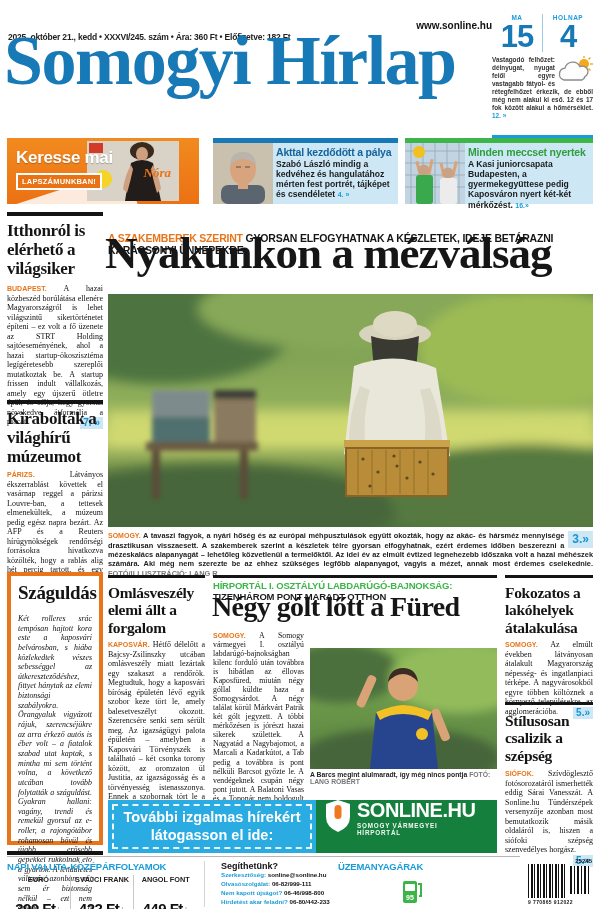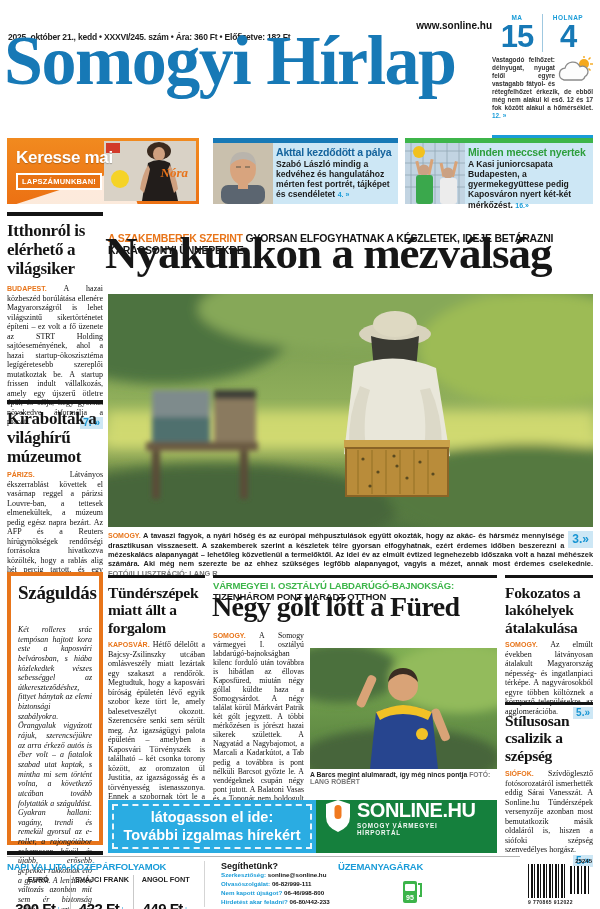--- a/index.html
+++ b/index.html
@@ -27,21 +27,21 @@
   .weather .txt svg { float:right; margin:0 0 1px 2px; }
   .weather .wref { color:#1a9cd8; }
   .weather .bluebar { position:absolute; left:0; bottom:-4px; width:100%; height:4px; background:#1a9cd8; }
 
   
   .promo { left:7px; top:138px; width:192px; height:66px; background:linear-gradient(180deg,#f18a1f,#ec7113); overflow:hidden; }
   .promo .txt { position:absolute; left:9px; top:10px; }
   .promo .l1 { color:#fff; font-weight:bold; font-size:17px; letter-spacing:-0.3px; text-shadow:0 1px 1px rgba(0,0,0,.25); }
   .promo .badge { display:inline-block; margin-top:5px; border:2px solid #fff; background:#e87214; color:#fff; font-weight:bold; font-size:7.5px; padding:2px 4px; letter-spacing:0.2px; }
   .promo .stripe { position:absolute; left:-30px; bottom:-34px; width:160px; height:46px; background:rgba(255,255,255,.85); transform:rotate(-18deg); border-radius:6px; }
-  .promo .mag { position:absolute; right:3px; top:3px; width:92px; height:43px;text-decoration:underline; }
+  .promo .mag { position:absolute; right:20px; top:3px; width:92px; height:43px;text-decoration:underline; }
   .promo .magtitle { position:absolute; right:8px; bottom:3px; color:#e8731a; font-weight:bold; font-style:italic; font-size:13px; font-family:"Liberation Serif",serif; }
 
   .teaser { top:138px; height:66px; background:#cde7f5; }
   .t2 { left:213px; width:185px; }
   .t3 { left:405px; width:188px; }
   .teaser .bar { position:absolute; left:0; top:0; width:100%; height:5px; }
   .teaser .photo { position:absolute; left:0; top:5px; width:60px; height:61px; }
   .teaser .body { position:absolute; left:63px; top:8px; right:4px; }
   .teaser h3 { font-size:10.5px; letter-spacing:-0.2px; }
   .teaser p { font-size:8.6px; line-height:1.18; color:#1c1c1c; font-weight:bold; margin-top:1px; }
@@ -54,21 +54,21 @@
   .rule3 { background:#141414; height:3px; }
 
   
   .lc { width:96px; left:7px; }
   .lc-title { font-size:17px; line-height:1.12; font-weight:bold; color:#141414; letter-spacing:-0.3px; }
   .smallbody { font-size:8px; line-height:1.19; text-align:justify; font-family:"Liberation Serif", serif; color:#111; }
   .lead { color:#e8751a; font-weight:bold; font-family:"Liberation Sans",sans-serif; font-size:7px; }
   .pref { float:right; background:#cde7f5; color:#1795d3; font-weight:bold; font-size:10px; padding:0 3px; margin-left:3px; font-family:"Liberation Sans",sans-serif; }
 
   .opinion { border:4px solid #e8751a; padding:6px 7px; background:#fff; }
-  .opinion h2 { font-family:"Liberation Serif",serif; font-size:19px; font-weight:bold; color:#141414; margin-bottom:21px; letter-spacing:-0.3px; }
+  .opinion h2 { font-family:"Liberation Serif",serif; font-size:19px; font-weight:bold; color:#141414; margin-bottom:10px; letter-spacing:-0.3px; }
   .opinion .ob { font-size:7.9px; line-height:1.22; font-style:italic; font-family:"Liberation Serif",serif; text-align:justify; color:#111; }
 
   
   .kicker { left:108px; top:232px; width:490px; font-size:10.5px; font-weight:bold; letter-spacing:-0.2px; }
   .kicker .hi { color:#e8751a; }
   .kicker .rest { color:#141414; }
   .headline { left:105px; top:229px; width:492px; font-size:45px; font-weight:bold; color:#161616; letter-spacing:-1px; line-height:1.1; }
   .leadphoto { left:108px; top:294px; width:485px; height:233px; }
   .leadcap { left:108px; top:531px; width:485px; font-size:7.4px; font-weight:bold; line-height:1.25; text-align:justify; color:#222; }
   .credit { color:#777; }
@@ -333,28 +333,28 @@
     <span class="bigref">3.»</span>
     <span class="lead">SOMOGY.</span>
     <span>A tavaszi fagyok, a nyári hőség és az európai méhpusztulások együtt okozták, hogy az akác- és hársméz mennyisége drasztikusan visszaesett. A szakemberek szerint a készletek télre gyorsan elfogyhatnak, ezért érdemes időben beszerezni a mézeskalács alapanyagát – lehetőleg közvetlenül a termelőktől. Az idei év az elmúlt évtized legnehezebb időszaka volt a hazai méhészek számára. Aki még nem szerezte be az ehhez szükséges legfőbb alapanyagot, vagyis a mézet, annak most érdemes cselekednie.</span>
     <span class="credit">FOTÓ/ILLUSZTRÁCIÓ: LANG R.</span>
   </div>
 
   <div class="abs rule3" style="left:108px; top:575px; width:97px;"></div>
   <div class="abs rule3" style="left:213px; top:575px; width:284px;"></div>
   <div class="abs rule3" style="left:505px; top:575px; width:88px;"></div>
 
-  <div class="abs col-title" style="left:108px; top:584px; width:97px;">Tündérszépek miatt állt a forgalom</div>
+  <div class="abs col-title" style="left:108px; top:584px; width:97px;">Omlásveszély elemi állt a forgalom</div>
   <div class="abs smallbody" style="left:108px; top:640px; width:97px;">
     <span class="lead">KAPOSVÁR.</span>
     <span>Hétfő délelőtt a Bajcsy-Zsilinszky utcában omlásveszély miatt lezártak egy szakaszt a rendőrök. Megtudtuk, hogy a kaposvári bíróság épületén lévő egyik szobor keze tört le, amely balesetveszélyt okozott. Szerencsére senki sem sérült meg. Az igazságügyi palota épületén – amelyben a Kaposvári Törvényszék is található – két csonka torony között, az oromzaton ül Justitia, az igazságosság és a törvényesség istenasszonya. Ennek a szobornak tört le a keze. A kivonuló tűzoltók a szobor másik kezében lévő kardot eltávolították, hogy megakadályozzák a későbbi balesetet.</span>
   </div>
 
   <div class="abs sp-kicker" style="left:213px; top:580px; width:284px;">
-    <span class="hi">VÁRMEGYEI I. OSZTÁLYÚ LABDARÚGÓ-BAJNOKSÁG:</span>
+    <span class="hi">HÍRPORTÁL I. OSZTÁLYÚ LABDARÚGÓ-BAJNOKSÁG:</span>
     <span>TIZENHÁROM PONT MARADT OTTHON</span>
   </div>
   <div class="abs sp-headline" style="left:212px; top:591px; width:284px;">Négy gólt lőtt a Füred</div>
   <div class="abs smallbody sp-body" style="left:213px; top:631px; width:91px; height:170px; overflow:hidden;">
     <span class="lead">SOMOGY.</span>
     <span>A Somogy vármegyei I. osztályú labdarúgó-bajnokságban kilenc forduló után továbbra is hibátlan az éllovas Kaposfüred, miután négy góllal küldte haza a Somogysárdot. A négy találat körül Márkvárt Patrik két gólt jegyzett. A többi mérkőzésen is jórészt hazai sikerek születtek. A Nagyatád a Nagybajomot, a Marcali a Kadarkútot, a Tab pedig a továbbra is pont nélküli Barcsot győzte le. A vendégeknek csupán négy pont jutott. A Balatoni Vasas és a Toponár nem boldogult egymással Balatonkilitiben, míg a Kaposmérő Csurgón gyűjtötte be mindhárom bajnoki pontot.</span>
     
   </div>
 
   <div class="abs" style="left:310px; top:648px;">
@@ -400,22 +400,22 @@
   <div class="abs smallbody" style="left:505px; top:769px; width:88px;">
     <span class="lead">SIÓFOK.</span>
     <span>Szívdöglesztő fotósorozatáról ismerhették eddig Sárai Vanesszát. A Sonline.hu Tündérszépek versenyzője azonban most bemutatkozik másik oldaláról is, hiszen a siófoki szépség szenvedélyes horgász.</span>
     <span class="pref">5.»</span>
   </div>
 
   <div class="abs banner">
     <div class="blue">
       <div class="inner"></div>
       <div class="txt">
+        <div>További izgalmas hírekért</div>
         <div>látogasson el ide:</div>
-        <div>További izgalmas hírekért</div>
       </div>
     </div>
     <div class="orange">
       <svg width="24" height="32" viewBox="0 0 24 32">
         <path d="M12 0 L24 4 V17 Q24 27 12 32 Q0 27 0 17 V4 Z" fill="#fff"></path>
         <rect x="8.5" y="5" width="7" height="14" rx="3.5" fill="#f0791f"></rect>
       </svg>
       <div>
         <div class="brand">SONLINE.HU</div>
         <div class="sub">SOMOGY VÁRMEGYEI</div>

